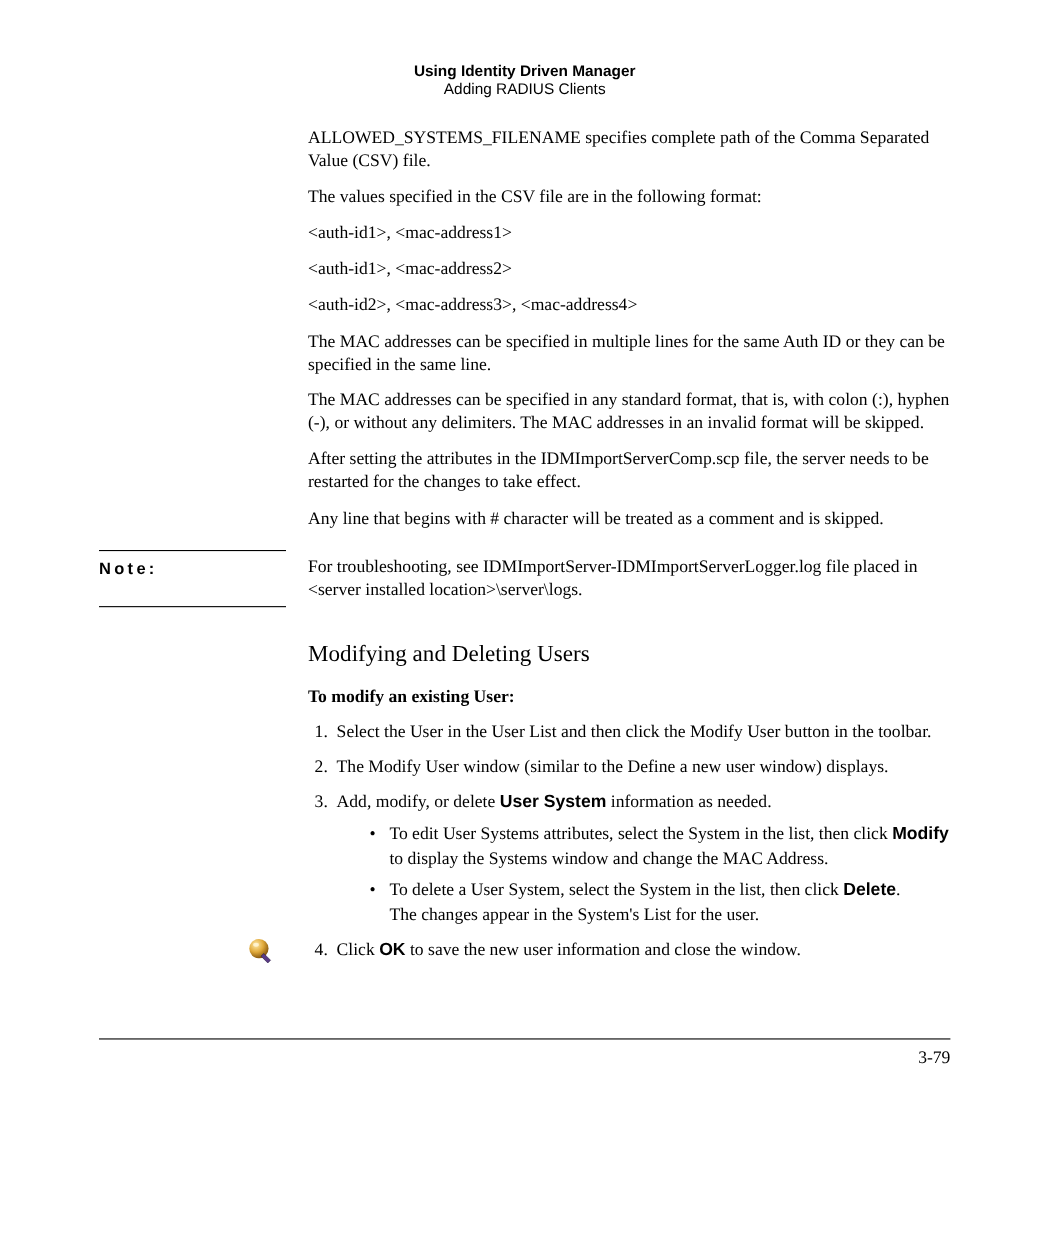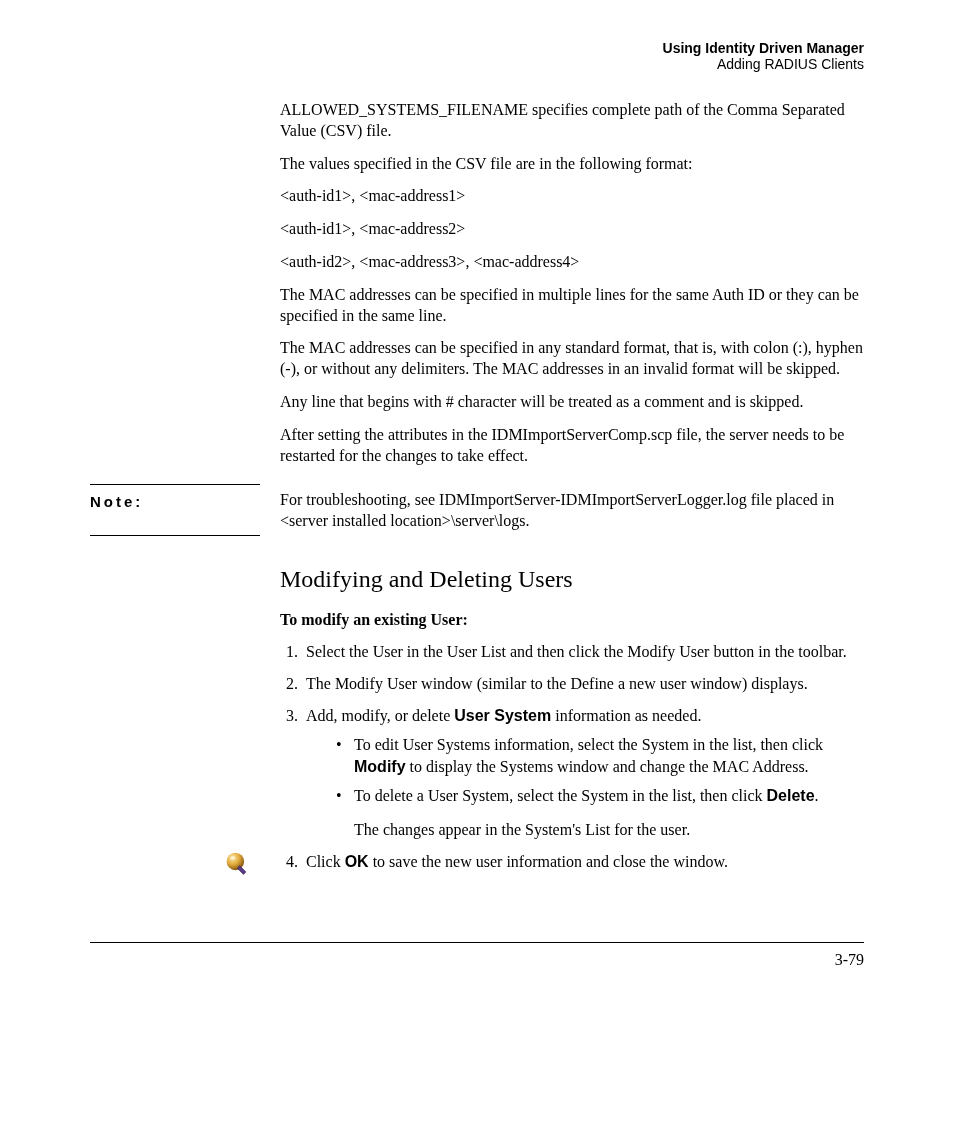--- a/index.html
+++ b/index.html
@@ -10,22 +10,23 @@
     background: #fff;
   }
   .page {
     width: 954px;
     box-sizing: border-box;
     margin: 0 auto;
     padding: 40px 90px 60px 90px;
     position: relative;
   }
   .header {
-    text-align: right;
+    text-align: center;
     margin-bottom: 28px;
+    margin-top: 16px;
   }
   .header-title {
     font-family: Arial, Helvetica, sans-serif;
     font-weight: bold;
     font-size: 14px;
   }
   .header-sub {
     font-family: Arial, Helvetica, sans-serif;
     font-size: 14px;
   }
@@ -60,21 +61,21 @@
     font-weight: bold;
     letter-spacing: 3px;
     font-size: 15px;
   }
   .note-text {
     flex: 1;
     padding-top: 6px;
     line-height: 1.35;
   }
   .section-heading {
-    font-size: 24px;
+    font-size: 21px;
     font-weight: normal;
     margin: 10px 0 18px 0;
   }
   .sub-bold {
     font-weight: bold;
     margin: 0 0 12px 0;
   }
   .proc-row {
     display: flex;
     align-items: flex-end;
@@ -147,22 +148,22 @@
   </div>
 
   <div class="content-col">
     <p class="para">ALLOWED_SYSTEMS_FILENAME specifies complete path of the Comma Separated Value (CSV) file.</p>
     <p class="para">The values specified in the CSV file are in the following format:</p>
     <p class="para">&lt;auth-id1&gt;, &lt;mac-address1&gt;</p>
     <p class="para">&lt;auth-id1&gt;, &lt;mac-address2&gt;</p>
     <p class="para">&lt;auth-id2&gt;, &lt;mac-address3&gt;, &lt;mac-address4&gt;</p>
     <p class="para">The MAC addresses can be specified in multiple lines for the same Auth ID or they can be specified in the same line.</p>
     <p class="para">The MAC addresses can be specified in any standard format, that is, with colon (:), hyphen (-), or without any delimiters. The MAC addresses in an invalid format will be skipped.</p>
+    <p class="para">After setting the attributes in the IDMImportServerComp.scp file, the server needs to be restarted for the changes to take effect.</p>
     <p class="para">Any line that begins with # character will be treated as a comment and is skipped.</p>
-    <p class="para">After setting the attributes in the IDMImportServerComp.scp file, the server needs to be restarted for the changes to take effect.</p>
   </div>
 
   <div class="note-row">
     <div class="note-label-cell">
       <div class="note-label-box">
         <span class="note-label">Note:</span>
       </div>
     </div>
     <div class="note-text">For troubleshooting, see IDMImportServer-IDMImportServerLogger.log file placed in &lt;server installed location&gt;\server\logs.</div>
   </div>
@@ -191,25 +192,25 @@
       </span>
     </div>
     <div class="proc-text-cell">
       <ol class="steps">
         <li><span>Select the User in the User List and then click the Modify User button in the toolbar.</span></li>
         <li><span>The Modify User window (similar to the Define a new user window) displays.</span></li>
         <li>
           <span>Add, modify, or delete </span><span class="bold-sans">User System</span><span> information as needed.</span>
           <ul class="bullets">
             <li>
-              <span>To edit User Systems information, select the System in the list, then click </span><span class="bold-sans">Modify</span><span> to display the Systems window and change the MAC Address.</span>
+              <span>To edit User Systems attributes, select the System in the list, then click </span><span class="bold-sans">Modify</span><span> to display the Systems window and change the MAC Address.</span>
             </li>
             <li>
               <span>To delete a User System, select the System in the list, then click </span><span class="bold-sans">Delete</span><span>.</span>
-              <div style="margin-top:12px;">The changes appear in the System's List for the user.</div>
+              <div style="margin-top:0;">The changes appear in the System's List for the user.</div>
             </li>
           </ul>
         </li>
         <li>
           <span>Click </span><span class="bold-sans">OK</span><span> to save the new user information and close the window.</span>
         </li>
       </ol>
     </div>
   </div>
 

